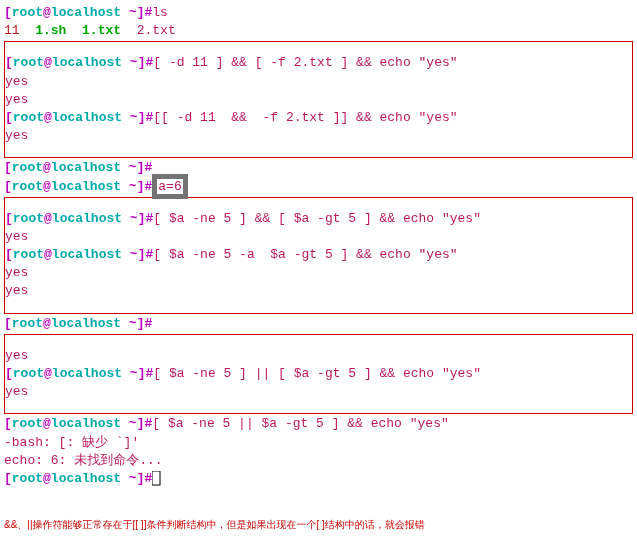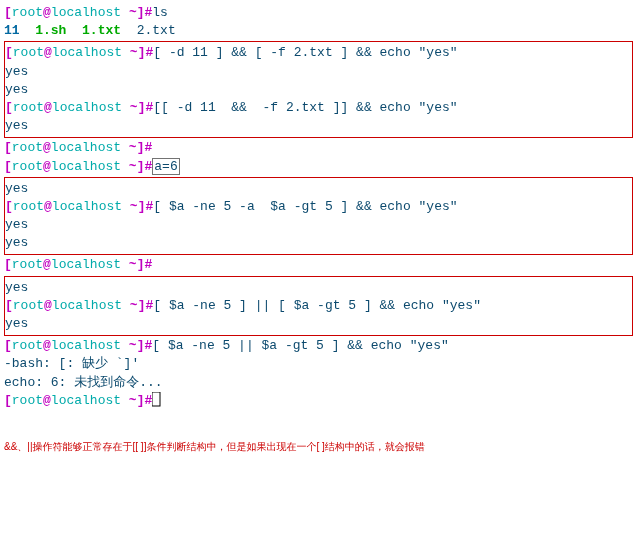--- a/index.html
+++ b/index.html
@@ -7,33 +7,33 @@
       padding: 4px;
       font-family: 'Courier New', monospace;
       font-size: 13px;
       background: #ffffff;
       width: 637px;
       box-sizing: border-box;
       line-height: 1.4;
     }
     .line { white-space: pre; }
     .magenta { color: #c000c0; font-weight: bold; }
-    .cyan { color: #00aaaa; font-weight: normal; }
-    .blue { color: #0369a1; font-weight: bold; }
+    .cyan { color: #00aaaa; font-weight: bold; }
+    .blue { color: #b91c1c; font-weight: normal; }
     .green { color: #00aa00; font-weight: bold; }
-    .black { color: #0c4a6e; }
+    .black { color: #be185d; }
     .box-blue {
-      border: 1px solid #737373;
+      border: 5px solid #737373;
       display: inline;
       padding: 0 1px;
     }
     .box-red-block {
       border: 1px solid #cc0000;
       margin: 1px 0;
-      padding: 2px 0;
+      padding: 12px 0;
     }
     .footnote {
       margin-top: 30px;
       font-family: 'Microsoft YaHei', sans-serif;
       font-size: 10px;
       color: #cc0000;
     }
     svg.cursor-icon {
       display: inline-block;
       vertical-align: middle;
@@ -52,20 +52,21 @@
 <div class="line black">yes</div>
 <div class="line black">yes</div>
 <div class="line"><span class="magenta">[</span><span class="cyan">root</span><span class="magenta">@</span><span class="cyan">localhost</span><span class="magenta"> ~]#</span><span class="black">[[ -d 11  &amp;&amp;  -f 2.txt ]] &amp;&amp; echo "yes"</span></div>
 <div class="line black">yes</div>
 </div>
 
 <div class="line"><span class="magenta">[</span><span class="cyan">root</span><span class="magenta">@</span><span class="cyan">localhost</span><span class="magenta"> ~]#</span></div>
 <div class="line"><span class="magenta">[</span><span class="cyan">root</span><span class="magenta">@</span><span class="cyan">localhost</span><span class="magenta"> ~]#</span><span class="box-blue black">a=6</span></div>
 
 <div class="box-red-block">
+<div class="line"><span class="magenta">[</span><span class="cyan">root</span><span class="magenta">@</span><span class="cyan">localhost</span><span class="magenta"> ~]#</span><span class="black">[ $a -ne 5 ] &amp;&amp; [ $a -gt 5 ] &amp;&amp; echo "yes"</span></div>
 <div class="line black">yes</div>
 <div class="line"><span class="magenta">[</span><span class="cyan">root</span><span class="magenta">@</span><span class="cyan">localhost</span><span class="magenta"> ~]#</span><span class="black">[ $a -ne 5 -a  $a -gt 5 ] &amp;&amp; echo "yes"</span></div>
 <div class="line black">yes</div>
 <div class="line black">yes</div>
 </div>
 
 <div class="line"><span class="magenta">[</span><span class="cyan">root</span><span class="magenta">@</span><span class="cyan">localhost</span><span class="magenta"> ~]#</span></div>
 
 <div class="box-red-block">
 <div class="line black">yes</div>

